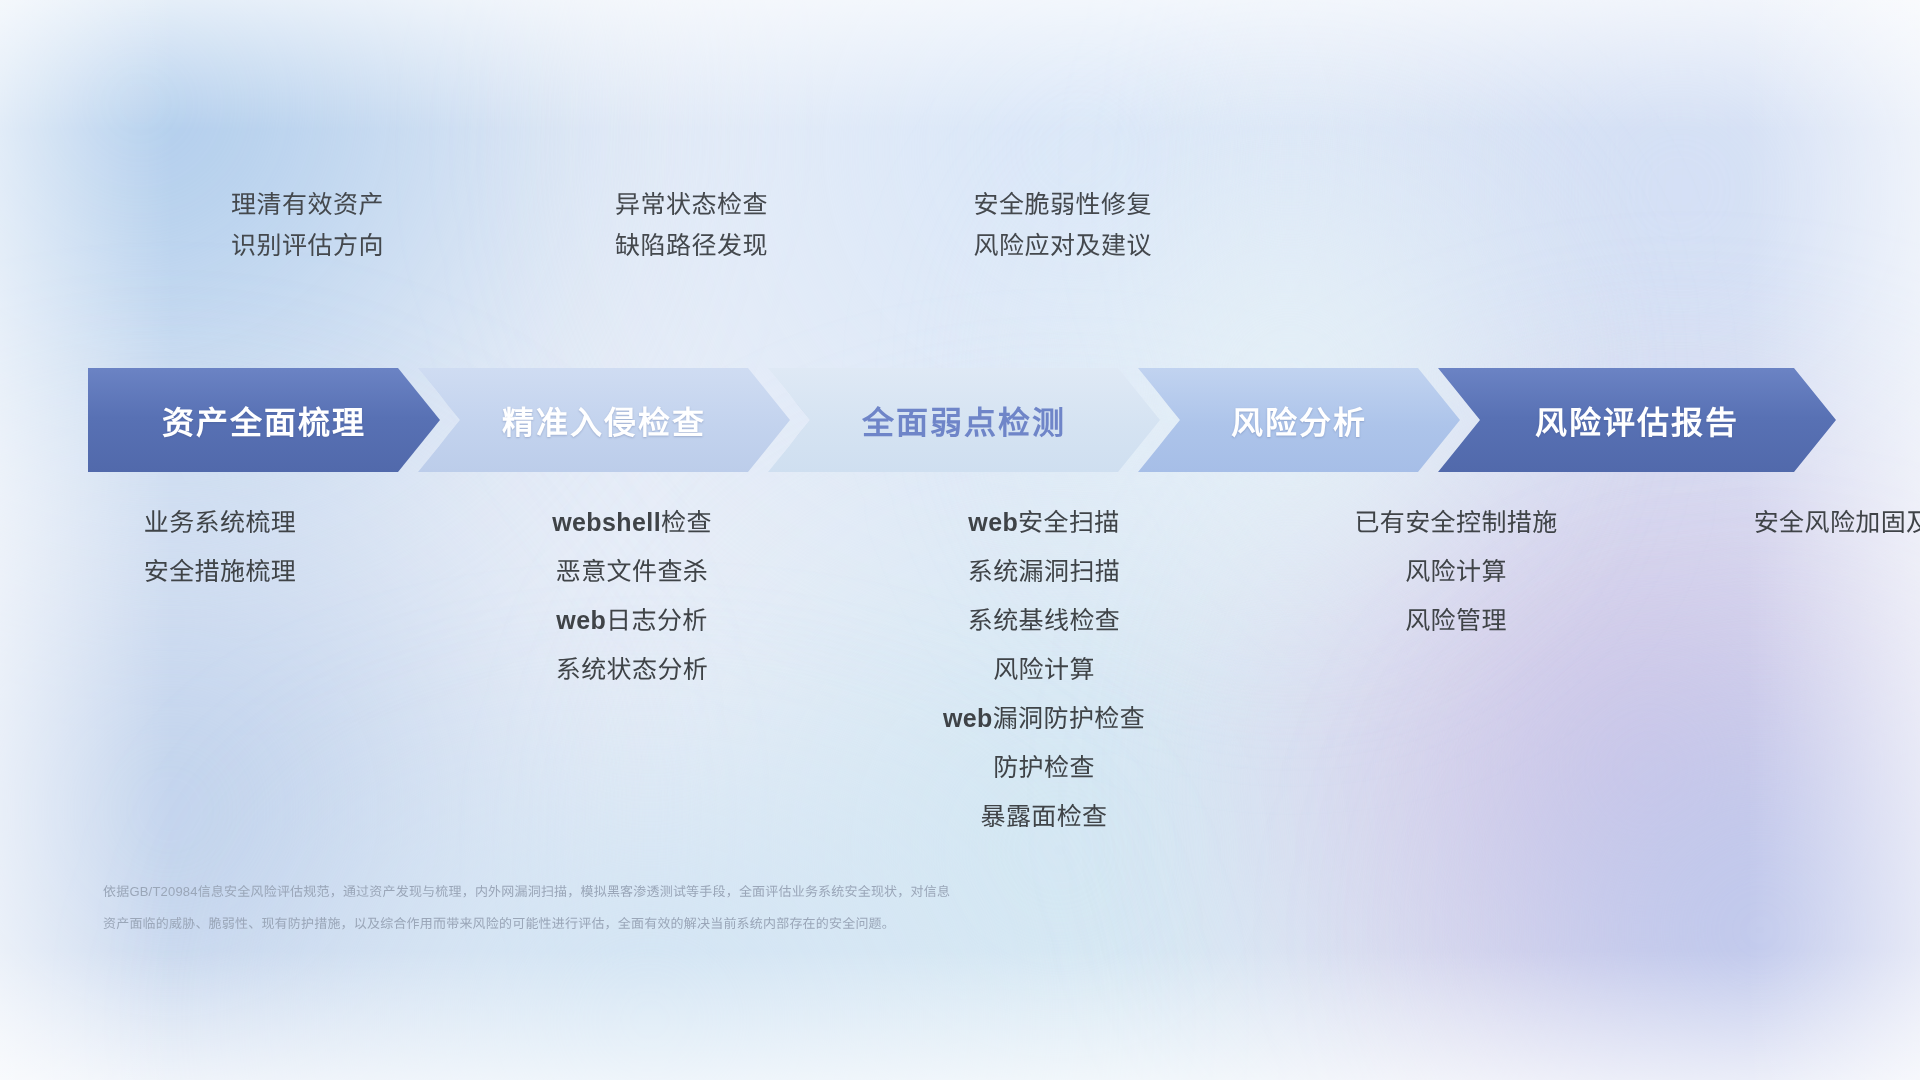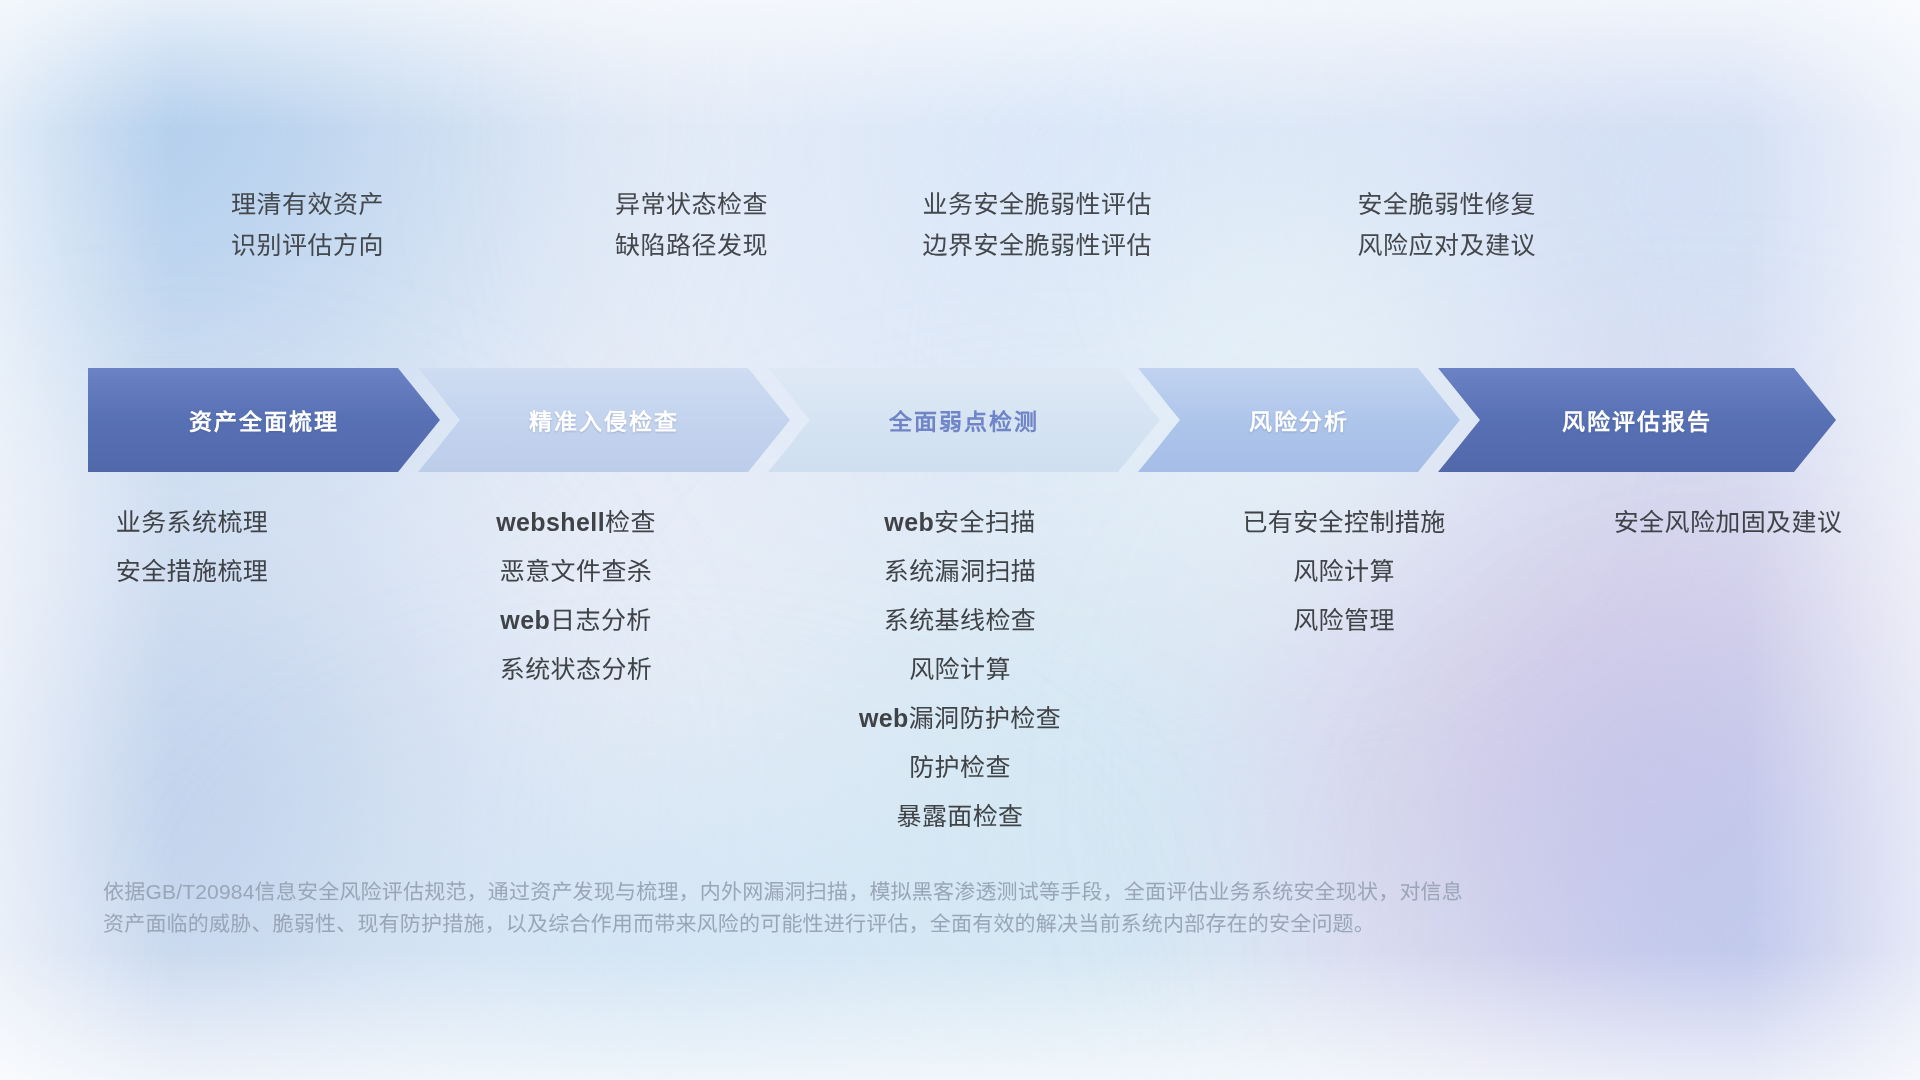--- a/index.html
+++ b/index.html
@@ -67,21 +67,21 @@
   }
   .chev.first .plate {
     clip-path: polygon(0 0, calc(100% - 42px) 0, 100% 50%, calc(100% - 42px) 100%, 0 100%);
   }
   .chev.notched .plate {
     clip-path: polygon(0 0, calc(100% - 42px) 0, 100% 50%, calc(100% - 42px) 100%,
                        0 100%, 42px 50%);
   }
   .chev .label {
     position: relative; z-index: 3;
-    font-size: 23px; font-weight: bold; letter-spacing: 2px; white-space: nowrap;
+    font-size: 32px; font-weight: bold; letter-spacing: 2px; white-space: nowrap;
   }
 
   
   .sk-dark  { background: linear-gradient(180deg,#6b83c4 0%,#5871b4 48%,#5169ab 100%); }
   .sk-light { background: linear-gradient(180deg,#cfdcf2 0%,#c3d3ee 55%,#bccdea 100%); }
   .sk-pale  { background: linear-gradient(180deg,#dfe9f5 0%,#d5e3f2 55%,#cfdff0 100%); }
   .sk-mid   { background: linear-gradient(180deg,#c1d3f0 0%,#adc4ea 55%,#a6bee7 100%); }
 
   .txt-white { color: #ffffff; text-shadow: 0 1px 2px rgba(60,80,130,.28); }
   .txt-blue  { color: #6f85c8; }
@@ -92,31 +92,31 @@
     pointer-events: none;
     background: linear-gradient(90deg,
       rgba(255,255,255,0) 0%, rgba(255,255,255,.85) 38%,
       rgba(200,212,232,.95) 54%, rgba(255,255,255,.2) 100%);
     clip-path: polygon(0 0, 14px 0, 56px 50%, 14px 100%, 0 100%, 42px 50%);
     opacity: .95;
   }
 
   
   #bot-row { position: absolute; left: 0; top: 498px; width: 1920px; display: flex; }
-  .bcol { flex: 0 0 20%; display: flex; flex-direction: column; align-items: center; }
+  .bcol { flex: 0 0 20%; display: flex; flex-direction: column; align-items: center; margin-left: 28px; }
   .bcol .item {
     font-size: 25px; color: #3f4347; line-height: 49px;
     letter-spacing: .4px; white-space: nowrap;
   }
   .bcol .item b { font-weight: bold; }
 
   
   #footer {
     position: absolute; left: 103px; top: 876px; width: 1650px;
-    font-size: 21px; line-height: 32px; color: #9aa6b8; letter-spacing: .2px;
+    font-size: 13px; line-height: 32px; color: #9aa6b8; letter-spacing: .2px;
   }
   #footer p { margin: 0; }
 </style>
 </head>
 <body>
 
 <div id="bg">
   <div class="g g1"></div>
     <div class="g g2"></div>
     <div class="g g3"></div>
@@ -134,24 +134,20 @@
   <div id="top-row">
       <div class="tcol">
         <div class="line">理清有效资产</div>
         <div class="line">识别评估方向</div>
       </div>
       <div class="tcol">
         <div class="line">异常状态检查</div>
         <div class="line">缺陷路径发现</div>
       </div>
       <div class="tcol">
-        <div class="line">业务安全脆弱性评估</div>
-        <div class="line">边界安全脆弱性评估</div>
-      </div>
-      <div class="tcol">
         <div class="line">安全脆弱性修复</div>
         <div class="line">风险应对及建议</div>
       </div>
     </div>
 
   <div id="banner">
       <div class="chev first" style="left: 0px; width: 352px; z-index: 20;">
         <div class="plate sk-dark"></div>
         <div class="label txt-white">资产全面梳理</div>
       </div>

